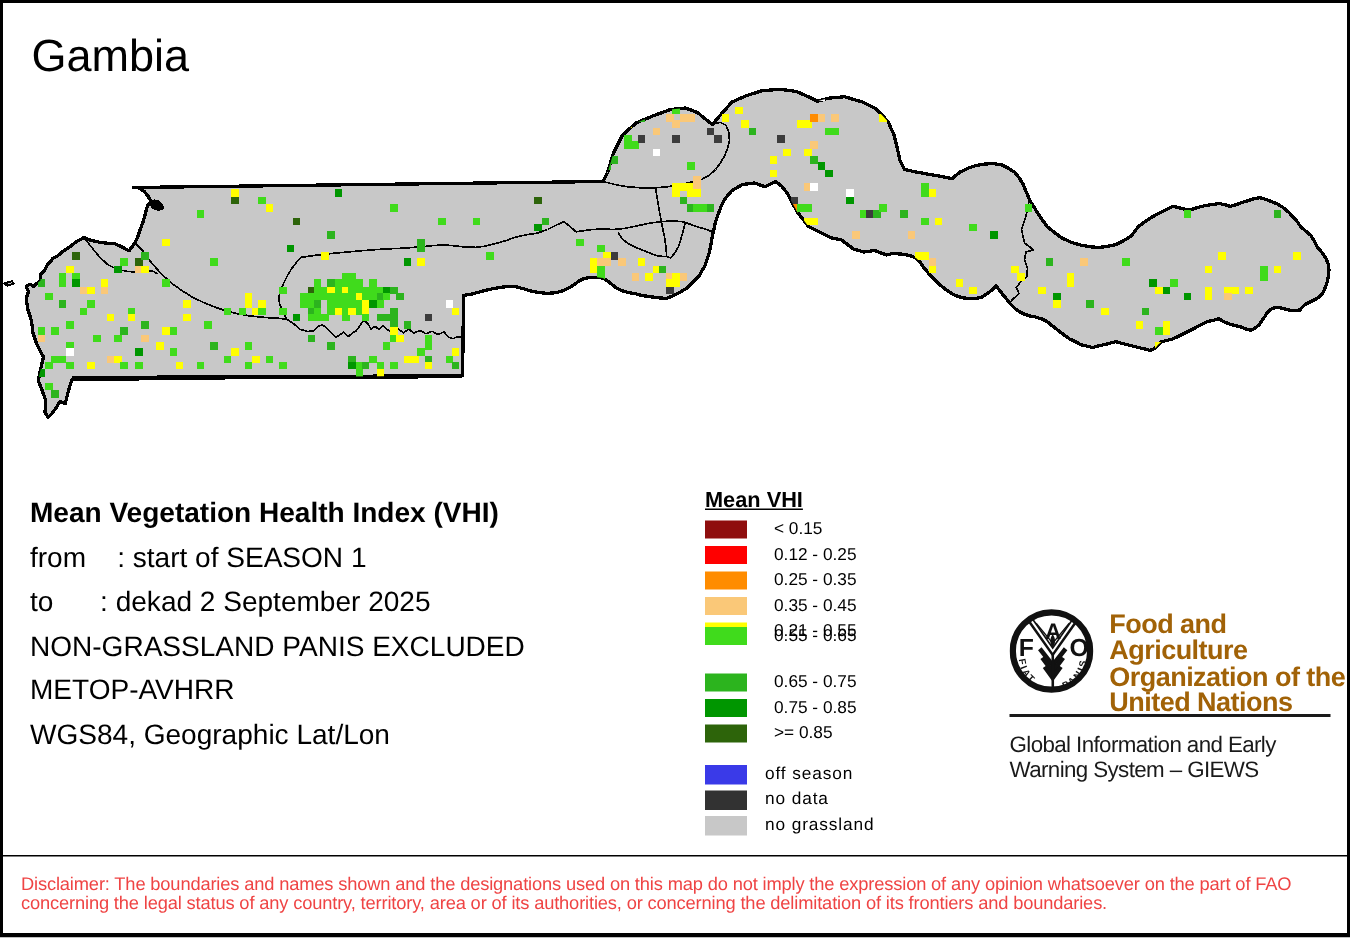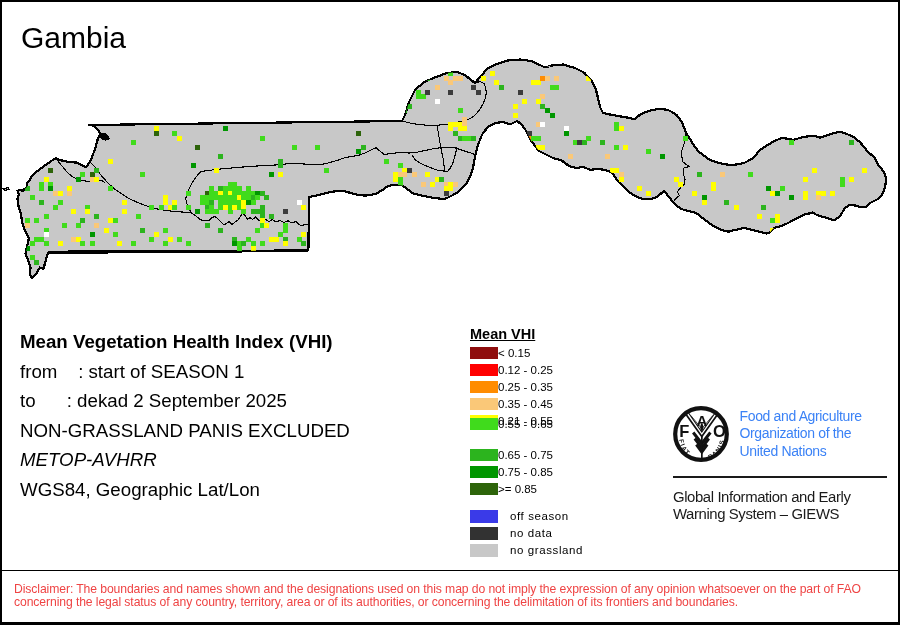--- a/index.html
+++ b/index.html
@@ -5,24 +5,24 @@
 html,body { margin:0; padding:0; }
 body { width:900px; height:625px; background:#fff; font-family:"Liberation Sans", sans-serif; position:relative; overflow:hidden; }
 #frame { position:absolute; left:0; top:0; width:896px; height:620px; border:2px solid #000; border-bottom:3px solid #000; }
 #map { position:absolute; left:0; top:0; }
 #title { position:absolute; left:21px; top:23px; font-size:30px; font-weight:normal; color:#000; line-height:1; }
 .tb { position:absolute; left:20px; font-size:18.7px; color:#000; white-space:pre; line-height:1; }
 #legend-title { position:absolute; left:470px; top:327px; font-size:14.5px; font-weight:bold; text-decoration:underline; line-height:1; }
 .lrow { position:absolute; left:470px; height:13px; }
 .sw { display:inline-block; width:28px; height:12px; vertical-align:top; }
 .sw2 { height:13px; }
-.lt { font-size:11.5px; margin-left:0; vertical-align:top; position:relative; top:0px; line-height:12px; }
+.lt { font-size:11.5px; margin-left:18px; vertical-align:top; position:relative; top:0px; line-height:12px; }
 .lt2 { font-size:11.5px; margin-left:12px; vertical-align:top; letter-spacing:0.6px; line-height:13px; }
 #fao { position:absolute; left:672.5px; top:405.5px; }
-#faotext { position:absolute; left:739.5px; top:407.5px; font-size:14px; font-weight:normal; line-height:17.5px; letter-spacing:-0.35px; color:#3b82f6; }
+#faotext { position:absolute; left:739.5px; top:407.5px; font-size:18px; font-weight:bold; line-height:17.5px; letter-spacing:-0.35px; color:#a16207; }
 #faoline { position:absolute; left:673px; top:475.6px; width:213.5px; height:2.4px; background:#1a1a1a; }
 #giews { position:absolute; left:673px; top:488.5px; font-size:14.9px; line-height:17.4px; letter-spacing:-0.4px; color:#1a1a1a; }
 #discline { position:absolute; left:0px; top:570px; width:900px; height:1px; background:#000; }
 #disclaimer { position:absolute; left:14px; top:582.5px; width:880px; font-size:12.2px; line-height:13.4px; letter-spacing:-0.1px; color:#ef4444; }
 </style>
 </head>
 <body>
 
 <div id="map"><svg width="900" height="320" viewBox="0 0 900 320" xmlns="http://www.w3.org/2000/svg" shape-rendering="crispEdges">
 
@@ -412,21 +412,21 @@
 <div id="title">Gambia</div>
 
 <div class="tb" style="top:333px; font-weight:bold;">Mean Vegetation Health Index (VHI)</div>
 
 <div class="tb" style="top:362.5px;">from&nbsp;&nbsp;&nbsp;&nbsp;: start of SEASON 1</div>
 
 <div class="tb" style="top:392px;">to&nbsp;&nbsp;&nbsp;&nbsp;&nbsp;&nbsp;: dekad 2 September 2025</div>
 
 <div class="tb" style="top:421.5px;">NON-GRASSLAND PANIS EXCLUDED</div>
 
-<div class="tb" style="top:451px;font-style:italic;">METOP-AVHRR</div>
+<div class="tb" style="top:451px;">METOP-AVHRR</div>
 
 <div class="tb" style="top:480.5px;">WGS84, Geographic Lat/Lon</div>
 
 <div id="legend-title">Mean VHI</div>
 
 <div class="lrow" style="top:347px"><span class="sw" style="background:#8F0E0E"></span><span class="lt">&lt; 0.15</span></div>
 
 <div class="lrow" style="top:364px"><span class="sw" style="background:#FF0000"></span><span class="lt">0.12 - 0.25</span></div>
 
 <div class="lrow" style="top:381px"><span class="sw" style="background:#FF8C00"></span><span class="lt">0.25 - 0.35</span></div>

